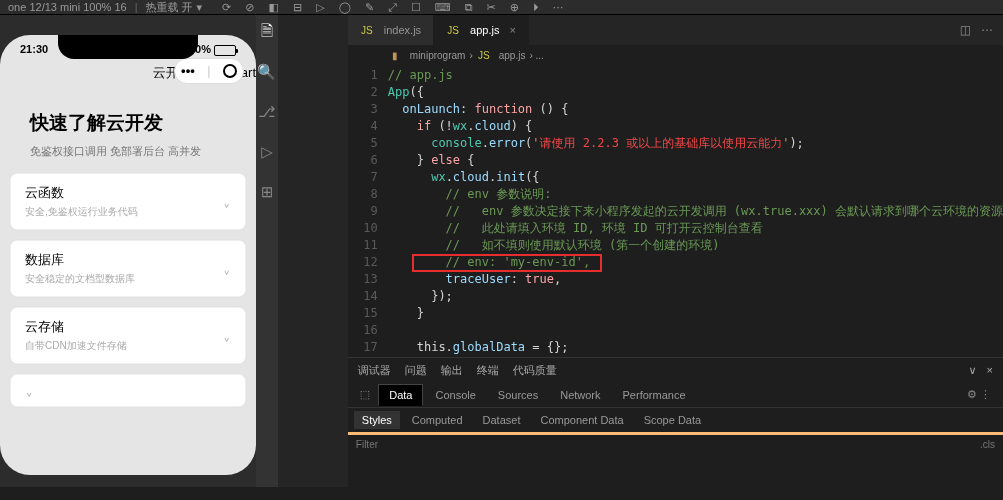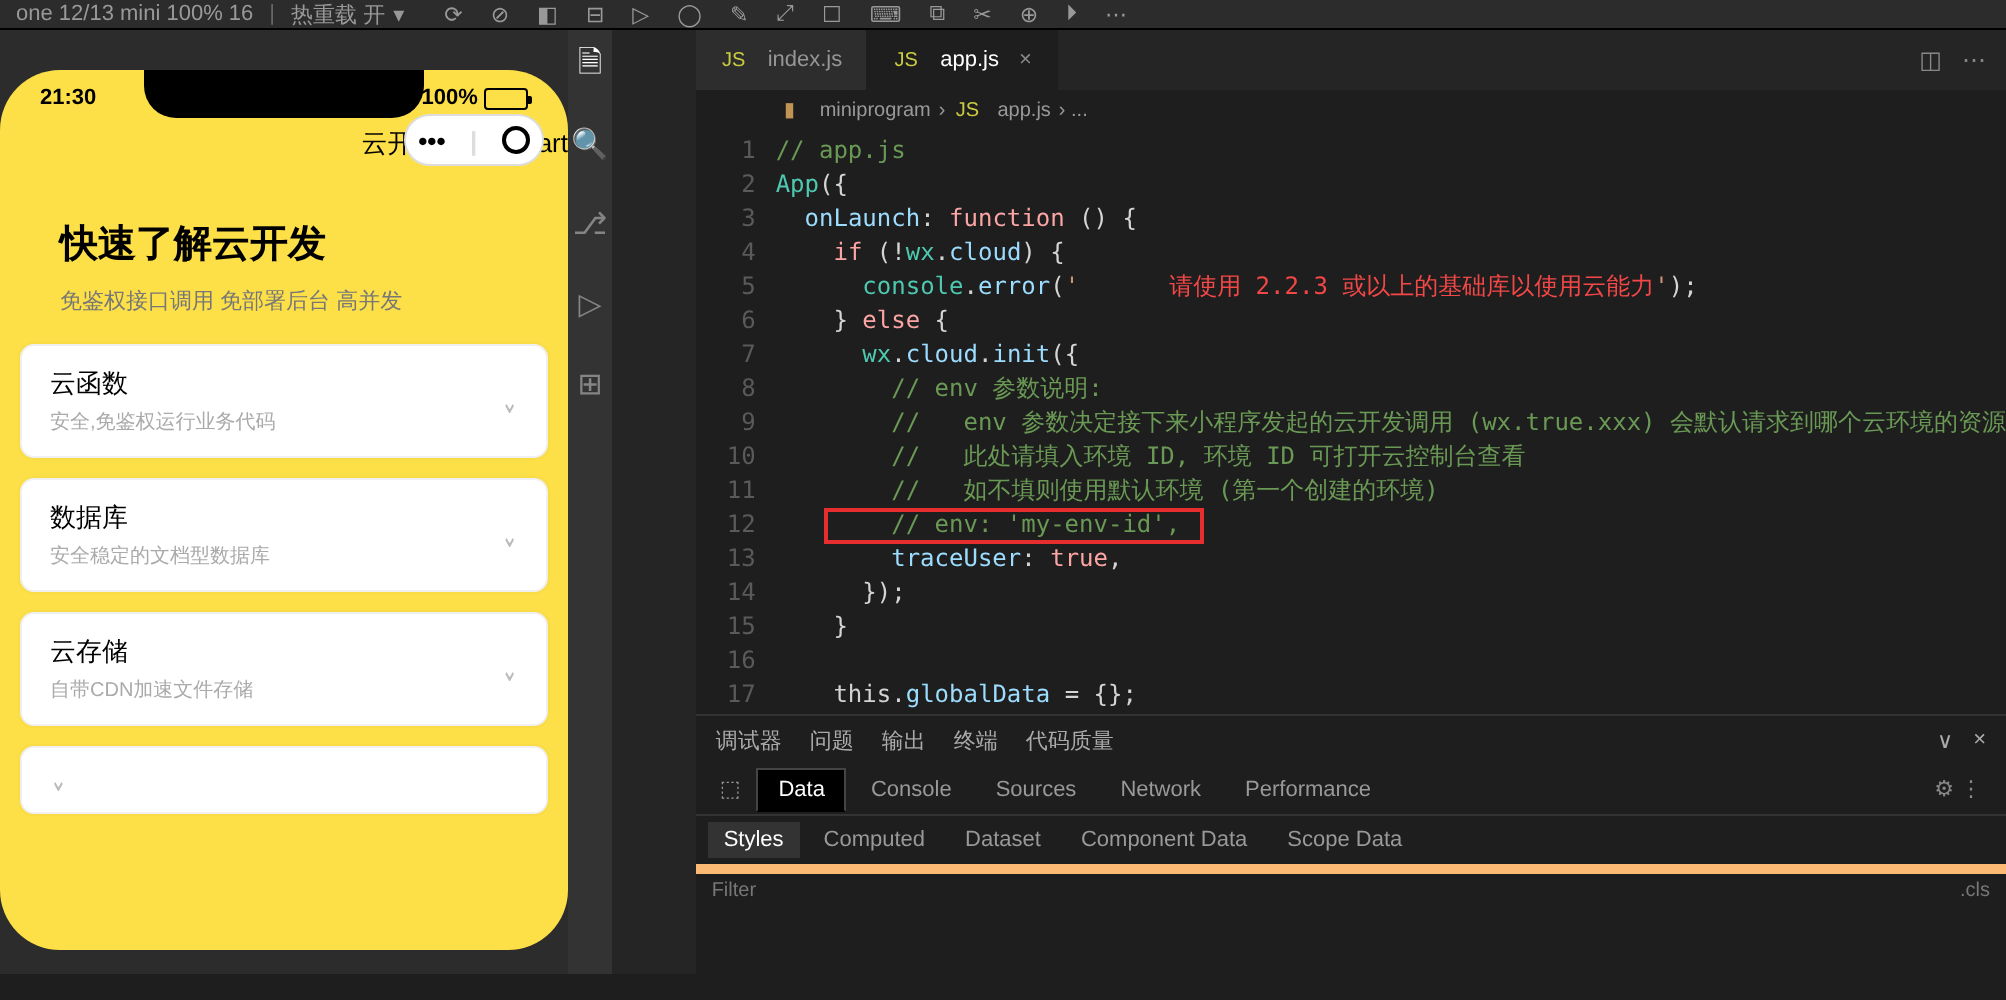--- a/index.html
+++ b/index.html
@@ -7,21 +7,21 @@
 
 .top-bar { height: 15px; background: #2c2c2c; color: #999; display: flex; align-items: center; padding: 0 8px; font-size: 11px; border-bottom: 1px solid #000; }
 .top-bar .divider { margin: 0 8px; color: #666; }
 .top-bar .actions { display: flex; gap: 14px; margin-left: 20px; }
 .top-bar .actions span { cursor: pointer; }
 
 .main { display: flex; height: 472px; }
 
 
 .preview-panel { width: 392px; background: #2c2c2c; display: flex; justify-content: center; padding-top: 20px; }
-.phone { width: 284px; height: 440px; background: #fde047; border-radius: 30px; position: relative; overflow: hidden; color: #000; }
+.phone { width: 256px; height: 440px; background: #e5e5e5; border-radius: 30px; position: relative; overflow: hidden; color: #000; }
 .notch { position: absolute; top: 0; left: 50%; transform: translateX(-50%); width: 140px; height: 24px; background: #000; border-radius: 0 0 16px 16px; z-index: 3; }
 .status-row { display: flex; justify-content: space-between; padding: 8px 20px 2px; font-size: 11px; font-weight: 600; align-items: center; }
 .battery { width: 22px; height: 11px; border: 1px solid #000; border-radius: 2px; position: relative; display: inline-block; vertical-align: middle; }
 .battery::after { content: ""; position: absolute; right: -3px; top: 3px; width: 2px; height: 4px; background: #000; border-radius: 0 1px 1px 0; }
 .battery-fill { background: #000; height: 100%; width: 100%; }
 .phone-header { display: flex; justify-content: flex-end; align-items: center; padding: 6px 0 10px; position: relative; font-size: 13px; }
 .capsule { position: absolute; right: 12px; top: 0; width: 70px; height: 26px; border: 1px solid #ddd; border-radius: 13px; display: flex; align-items: center; justify-content: space-around; background: #fff; }
 .capsule span { font-weight: bold; }
 .dot-ring { width: 14px; height: 14px; border: 2px solid #000; border-radius: 50%; }
 .hero { text-align: left; padding: 18px 30px 14px; }
@@ -58,34 +58,34 @@
 .tabs-right { margin-left: auto; display: flex; align-items: center; gap: 10px; padding: 0 10px; color: #888; }
 .breadcrumb-row { height: 20px; display: flex; align-items: center; padding: 0 8px 0 40px; font-size: 10px; color: #999; gap: 4px; }
 .code-area { flex: 1; display: flex; font-family: Consolas, monospace; font-size: 12px; overflow: hidden; position: relative; }
 .gutter { width: 40px; text-align: right; color: #5a5a5a; padding-right: 10px; line-height: 17px; padding-top: 2px; }
 .code-lines { flex: 1; line-height: 17px; padding-top: 2px; white-space: pre; color: #d4d4d4; }
 .c-comment { color: #6a9955; }
 .c-key { color: #fca5a5; }
 .c-str { color: #ce9178; }
 .c-prop { color: #9cdcfe; }
 .c-var { color: #4ec9b0; }
-.c-err { color: #f44747; margin-left: 45px; }
+.c-err { color: #f44747; }
 .highlight-box { border: 2px solid #e62e2e; position: absolute; left: 64px; top: 189px; width: 190px; height: 18px; pointer-events: none; }
 
 
 .debugger { height: 130px; background: #1e1e1e; border-top: 1px solid #333; display: flex; flex-direction: column; font-size: 11px; }
 .dbg-hdr { height: 24px; display: flex; align-items: center; padding: 0 10px; color: #aaa; gap: 14px; }
 .dbg-hdr .right { margin-left: auto; display: flex; gap: 10px; }
 .dbg-tabs { height: 26px; display: flex; align-items: center; padding: 0 6px; gap: 2px; color: #999; border-bottom: 1px solid #333; }
 .dbg-tab { padding: 4px 10px; cursor: pointer; }
 .dbg-tab.active { color: #fff; background: #000; border: 1px solid #444; border-bottom: 1px solid #000; }
 .dbg-sub { height: 24px; display: flex; align-items: center; padding: 0 6px; gap: 4px; color: #999; }
 .dbg-sub .stab { padding: 3px 8px; cursor: pointer; }
 .dbg-sub .stab.active { background: #333; color: #fff; }
-.dbg-filter { height: 22px; display: flex; align-items: center; padding: 0 8px; color: #777; gap: 14px; font-size: 10px; border-top: 5px solid #fdba74; }
+.dbg-filter { height: 22px; display: flex; align-items: center; padding: 0 8px; color: #777; gap: 14px; font-size: 10px; border-top: 3px solid #fdba74; }
 
 ::-webkit-scrollbar { width: 10px; }
 ::-webkit-scrollbar-thumb { background: #424242; }
 </style>
 </head>
 <body>
 
 <div class="top-bar">
   <span>one 12/13 mini 100% 16</span>
   <span class="divider">|</span>

